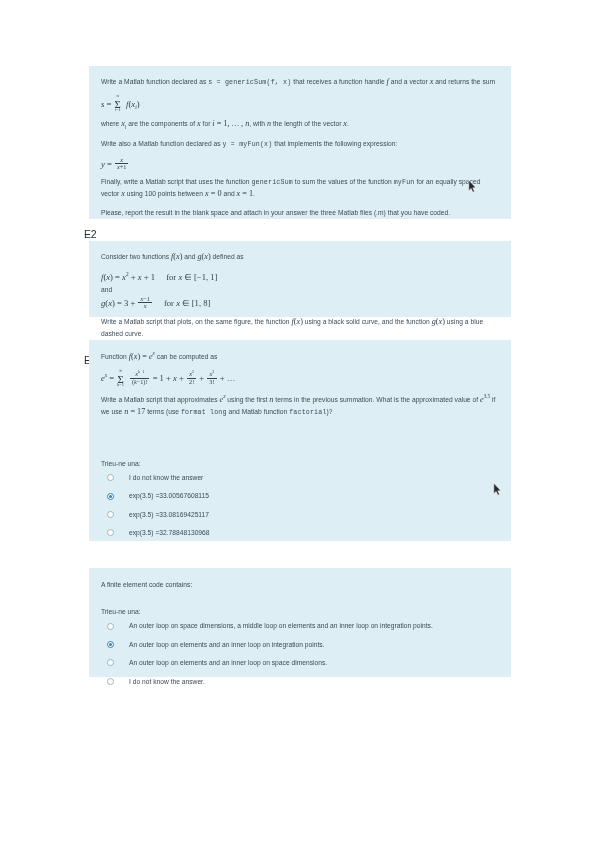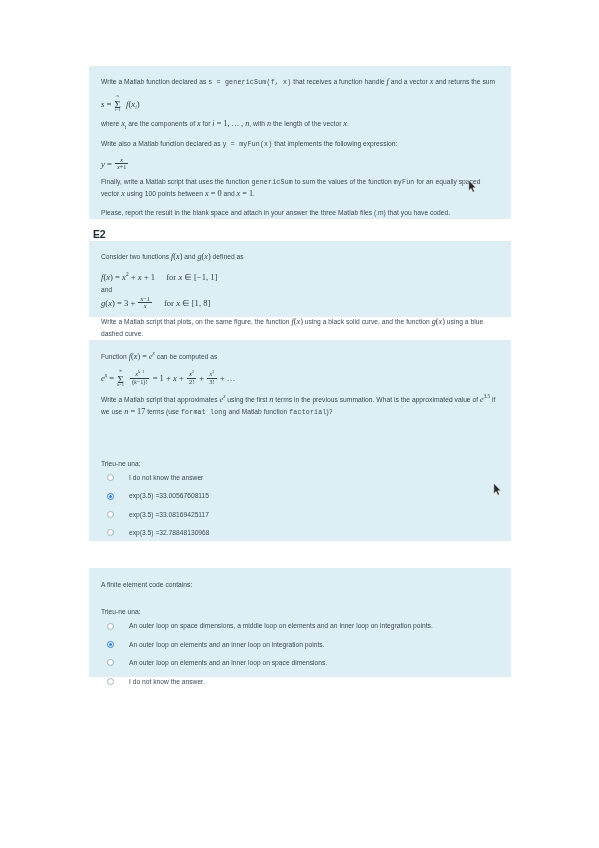--- a/index.html
+++ b/index.html
@@ -24,23 +24,23 @@
   .quiz-card {
     position: absolute;
     left: 89px;
     width: 422px;
     background: #deeef5;
     box-sizing: border-box;
     padding: 10px 12px 10px 12px;
   }
   .section-heading {
     position: absolute;
-    left: 93px;
+    left: 84px;
     font-size: 10.5px;
-    font-weight: bold;
+    font-weight: normal;
     color: #1c2b33;
     letter-spacing: -0.2px;
     background: #ffffff;
   }
   p.q {
     margin: 0 0 7px 0;
     font-size: 6.7px;
     line-height: 1.55;
     color: #3d4b55;
     letter-spacing: 0.02px;

